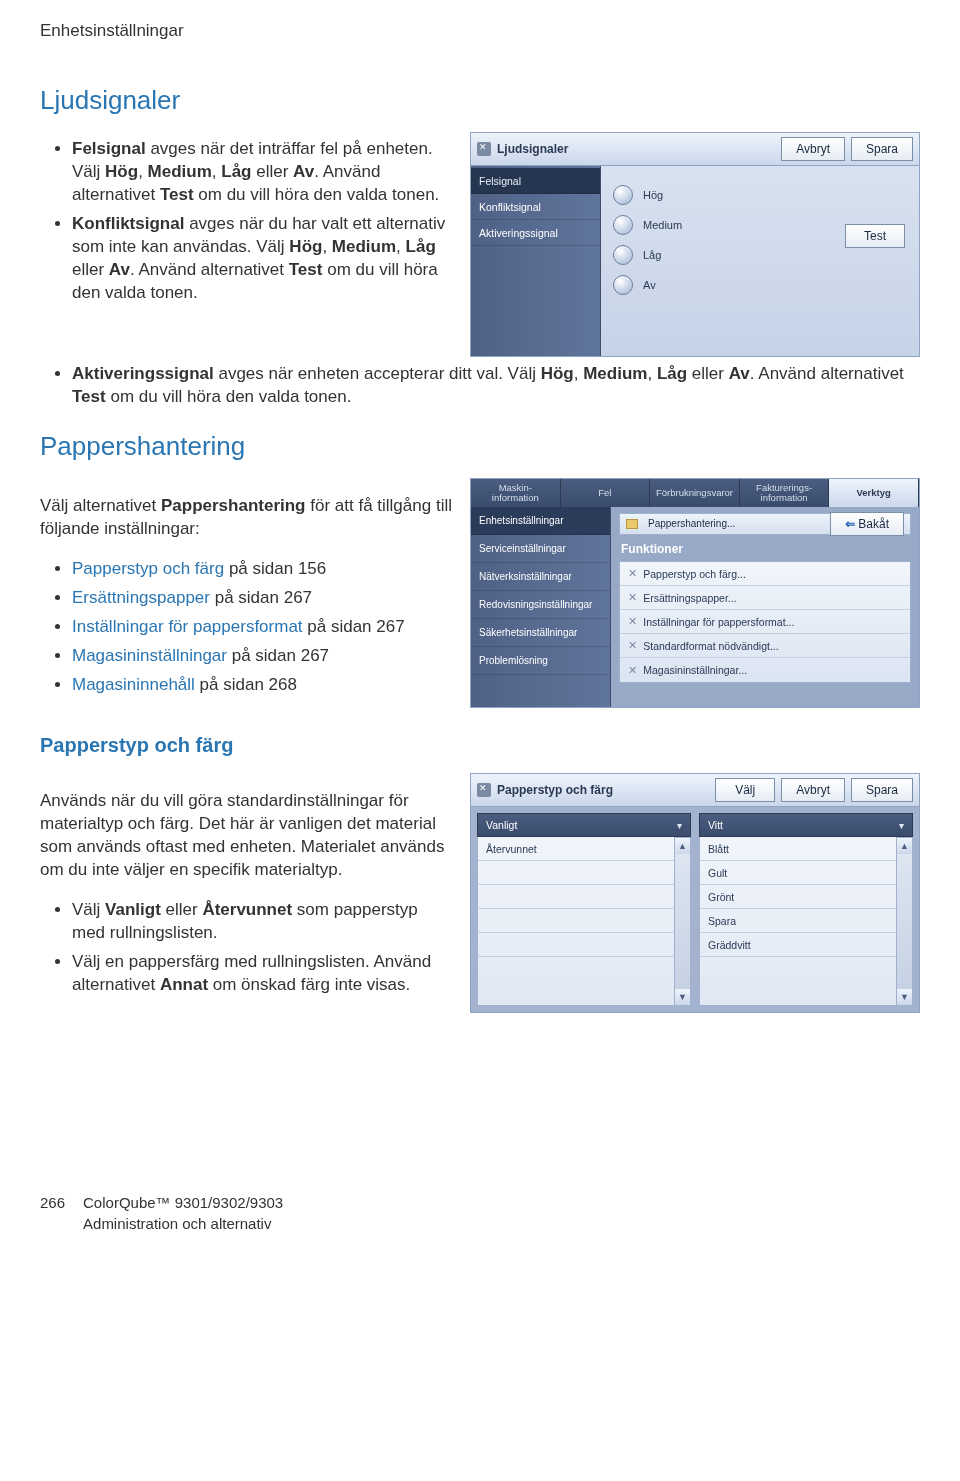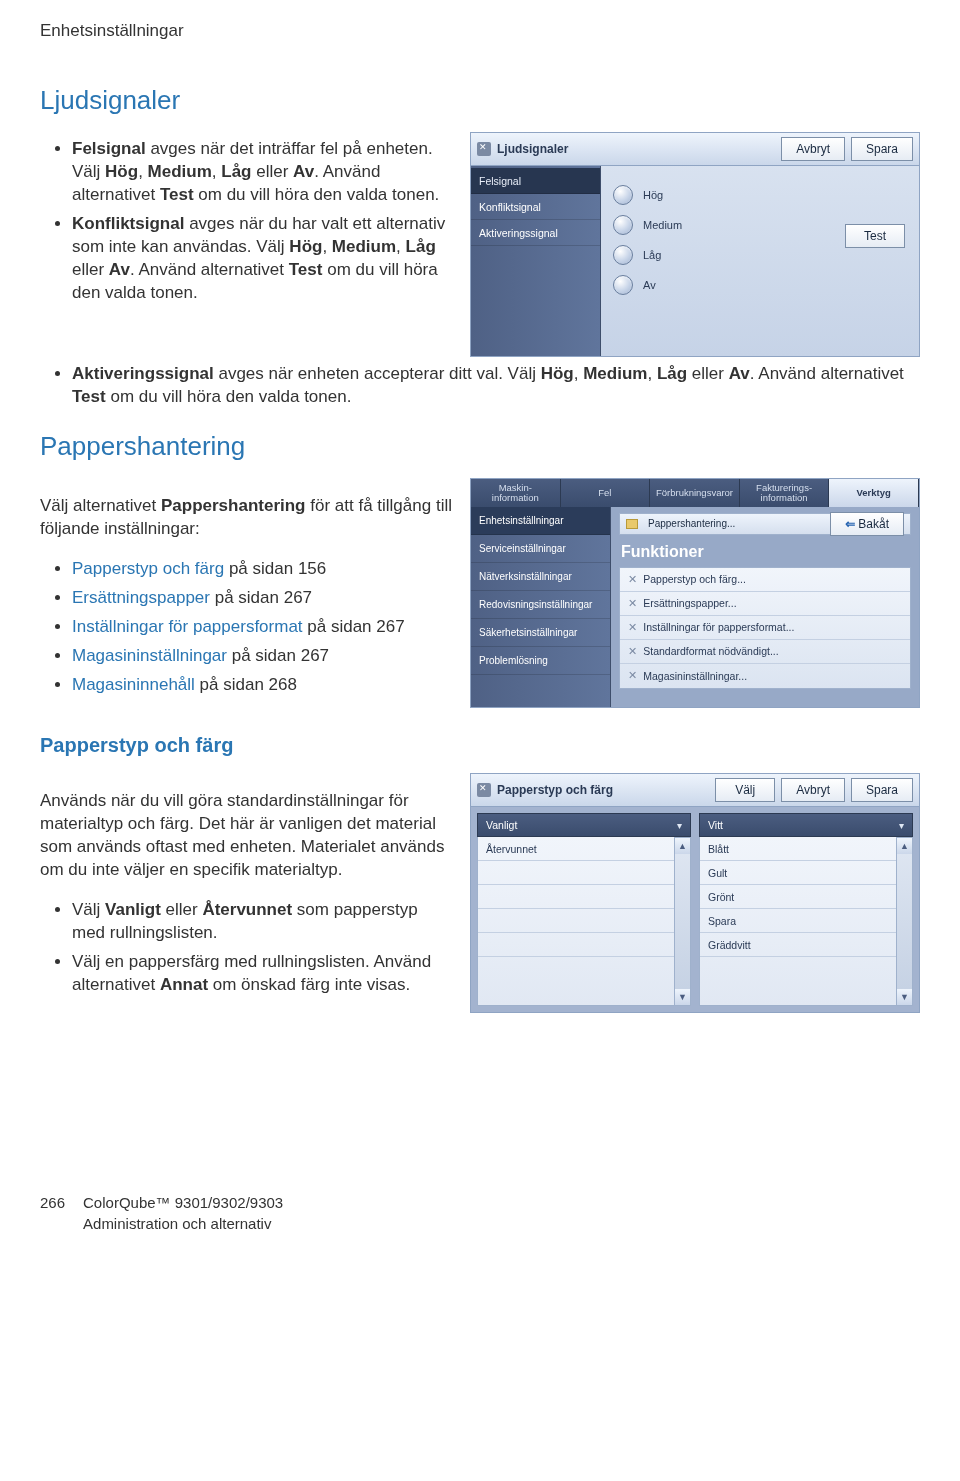--- a/index.html
+++ b/index.html
@@ -105,21 +105,21 @@
   .p2-main{flex:1;background:#97a9c7;padding:6px 8px;}
   .p2-bc{
     background:linear-gradient(#eef4fc,#d5dfee);
     border:1px solid #9fb1cc;height:22px;
     display:flex;align-items:center;padding:0 6px;font-size:10px;
     margin-bottom:6px;gap:10px;
   }
   .folder-icon{width:12px;height:10px;background:#e9c96b;border:1px solid #b89a3a;display:inline-block;}
   .back-btn{margin-left:auto;}
   .arrow-left{color:#2462b0;font-weight:bold;margin-right:3px;}
-  .p2-group-label{color:#fff;font-size:16px;font-weight:bold;margin:4px 2px 4px 2px;}
+  .p2-group-label{color:#fff;font-size:12px;font-weight:bold;margin:4px 2px 4px 2px;}
   .p2-list{
     background:linear-gradient(#f1f5fb,#dbe4f1);
     border:1px solid #9fb1cc;
   }
   .p2-list-item{
     height:24px;display:flex;align-items:center;gap:6px;
     padding:0 8px;font-size:10.5px;color:#2a3a55;
     border-bottom:1px solid #c4d0e2;
   }
   .p2-list-item:last-child{border-bottom:none;}

